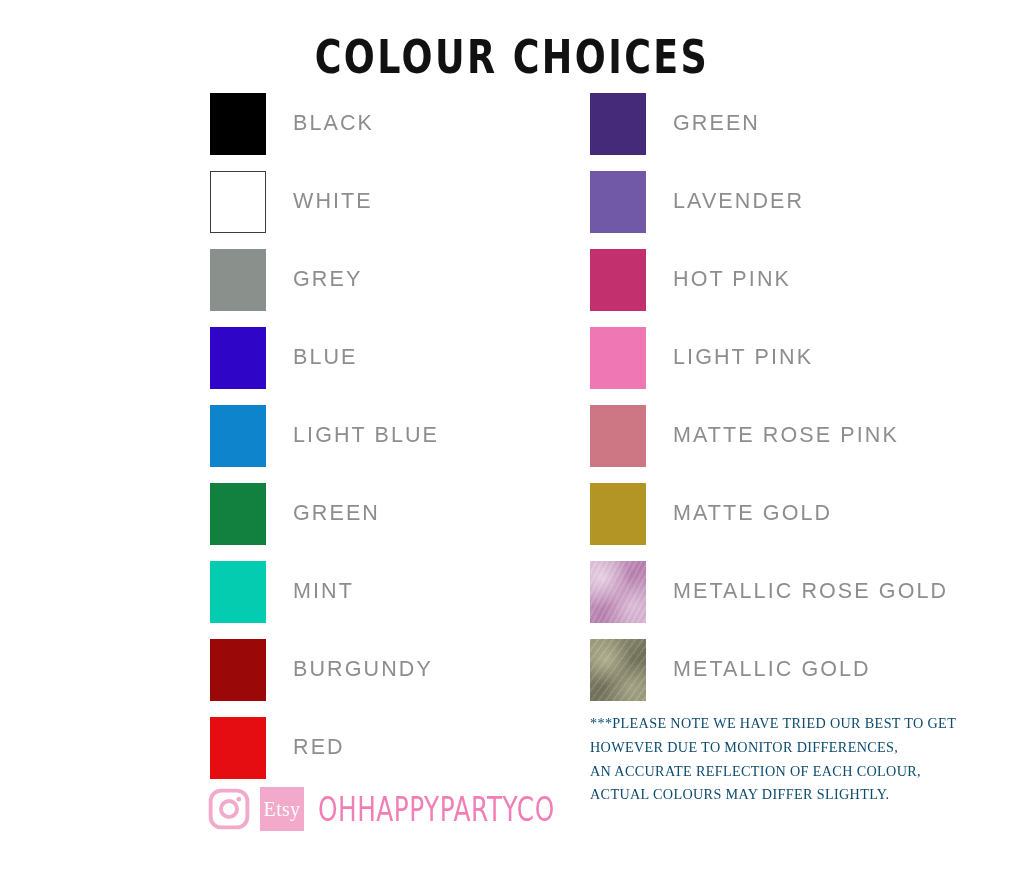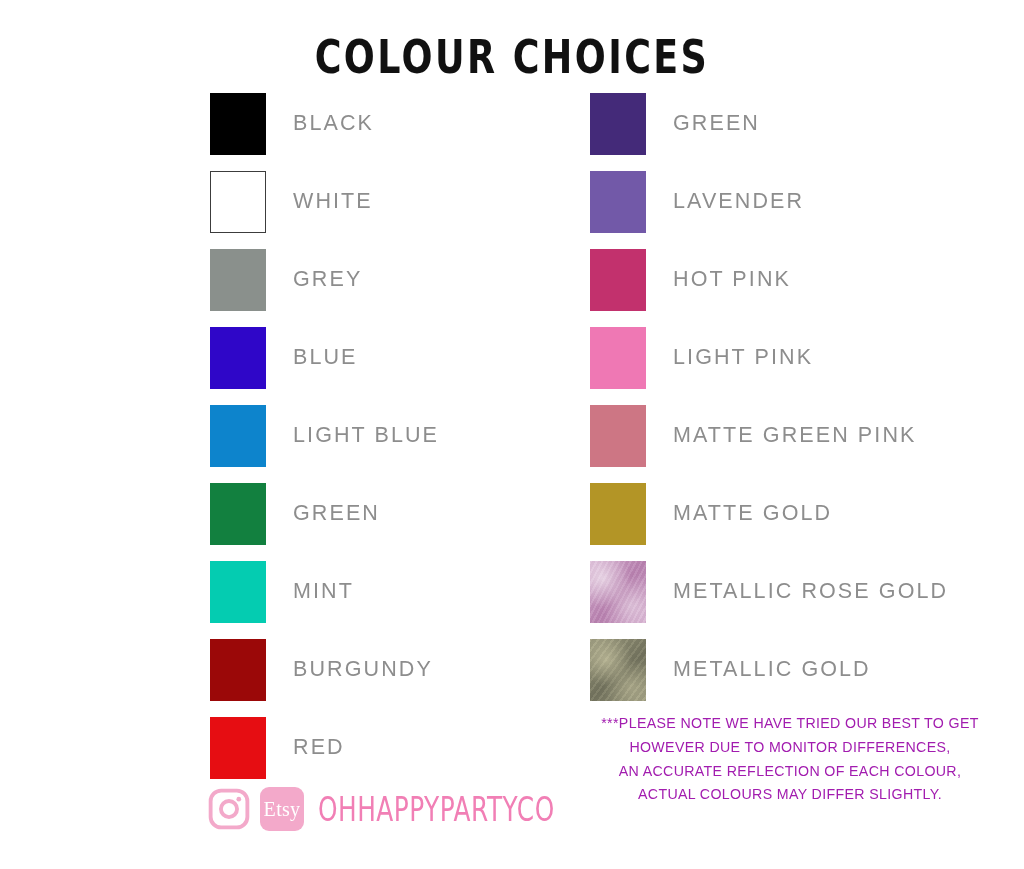--- a/index.html
+++ b/index.html
@@ -76,45 +76,44 @@
     white-space: nowrap;
     line-height: 1;
   }
 
   
   .disclaimer {
     position: absolute;
     left: 590px;
     top: 712px;
     width: 400px;
-    font-family: Liberation Sans, sans-serif;
+    font-family: Liberation Serif, serif;
     font-size: 14.2px;
     letter-spacing: 0.35px;
-    color: #a21caf;
+    color: #0c4a6e;
     line-height: 23.8px;
-    text-align: center;
   }
   .disclaimer div { white-space: nowrap; }
 
   
   .brand {
     position: absolute;
     left: 208px;
     top: 787px;
     display: flex;
     align-items: center;
   }
 
   .ig-icon { width: 42px; height: 42px; display: block; }
 
   .etsy-badge {
     width: 44px;
     height: 44px;
     margin-left: 10px;
-    border-radius: 9px;
+    border-radius: 0;
     background: #f3a9ca;
     display: flex;
     align-items: center;
     justify-content: center;
     color: #ffffff;
     font-family: "Liberation Serif", serif;
     font-size: 20px;
     font-weight: 400;
     letter-spacing: 0.3px;
   }
@@ -189,21 +188,21 @@
         <div class="swatch-row">
           <div class="swatch" style="background:#c2316d;"></div>
           <div class="swatch-label">HOT PINK</div>
         </div>
         <div class="swatch-row">
           <div class="swatch" style="background:#ef78b4;"></div>
           <div class="swatch-label">LIGHT PINK</div>
         </div>
         <div class="swatch-row">
           <div class="swatch" style="background:#cd7684;"></div>
-          <div class="swatch-label">MATTE GREEN PINK</div>
+          <div class="swatch-label">MATTE ROSE PINK</div>
         </div>
         <div class="swatch-row">
           <div class="swatch" style="background:#b39526;"></div>
           <div class="swatch-label">MATTE GOLD</div>
         </div>
         <div class="swatch-row">
           <div class="swatch" style="background:#c893c0;background-image:radial-gradient(ellipse at 22% 28%, rgba(255,255,255,.55), rgba(255,255,255,0) 46%),radial-gradient(ellipse at 74% 72%, rgba(255,255,255,.40), rgba(255,255,255,0) 48%),linear-gradient(128deg, rgba(255,255,255,.30) 0%, rgba(150,90,140,.28) 52%, rgba(255,255,255,.22) 100%),repeating-linear-gradient(118deg, rgba(255,255,255,.13) 0 2px, rgba(120,70,110,.10) 2px 5px);"></div>
           <div class="swatch-label">METALLIC ROSE GOLD</div>
         </div>
         <div class="swatch-row">

